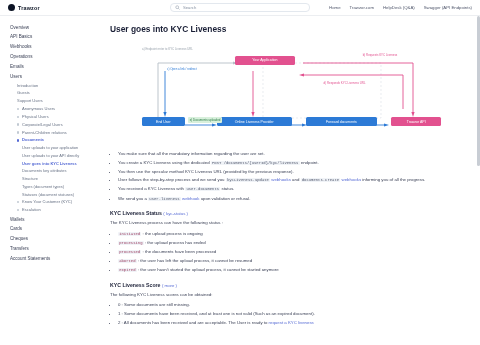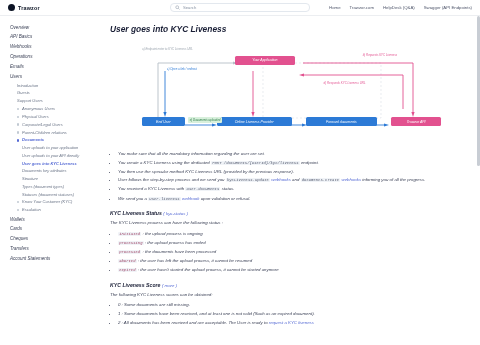--- a/index.html
+++ b/index.html
@@ -38,21 +38,21 @@
   }
   .search svg { width:5px; height:5px; }
   .search span { color:#8792a2; font-size:4.2px; }
   .topnav {
     margin-left:auto;
     display:flex; align-items:center; gap:9px;
     font-size:4.3px; color:#4f566b;
   }
   .topnav .nav-item { white-space:nowrap; }
 
-  .layout { display:flex; height:329px;font-style:italic; }
+  .layout { display:flex; height:329px; }
 
   .sidebar {
     width:104px;
     padding:7px 0 0 10px;
     overflow:hidden;
     font-size:4.3px;
     line-height:1;
   }
   .side-item {
     padding:2.6px 0;

